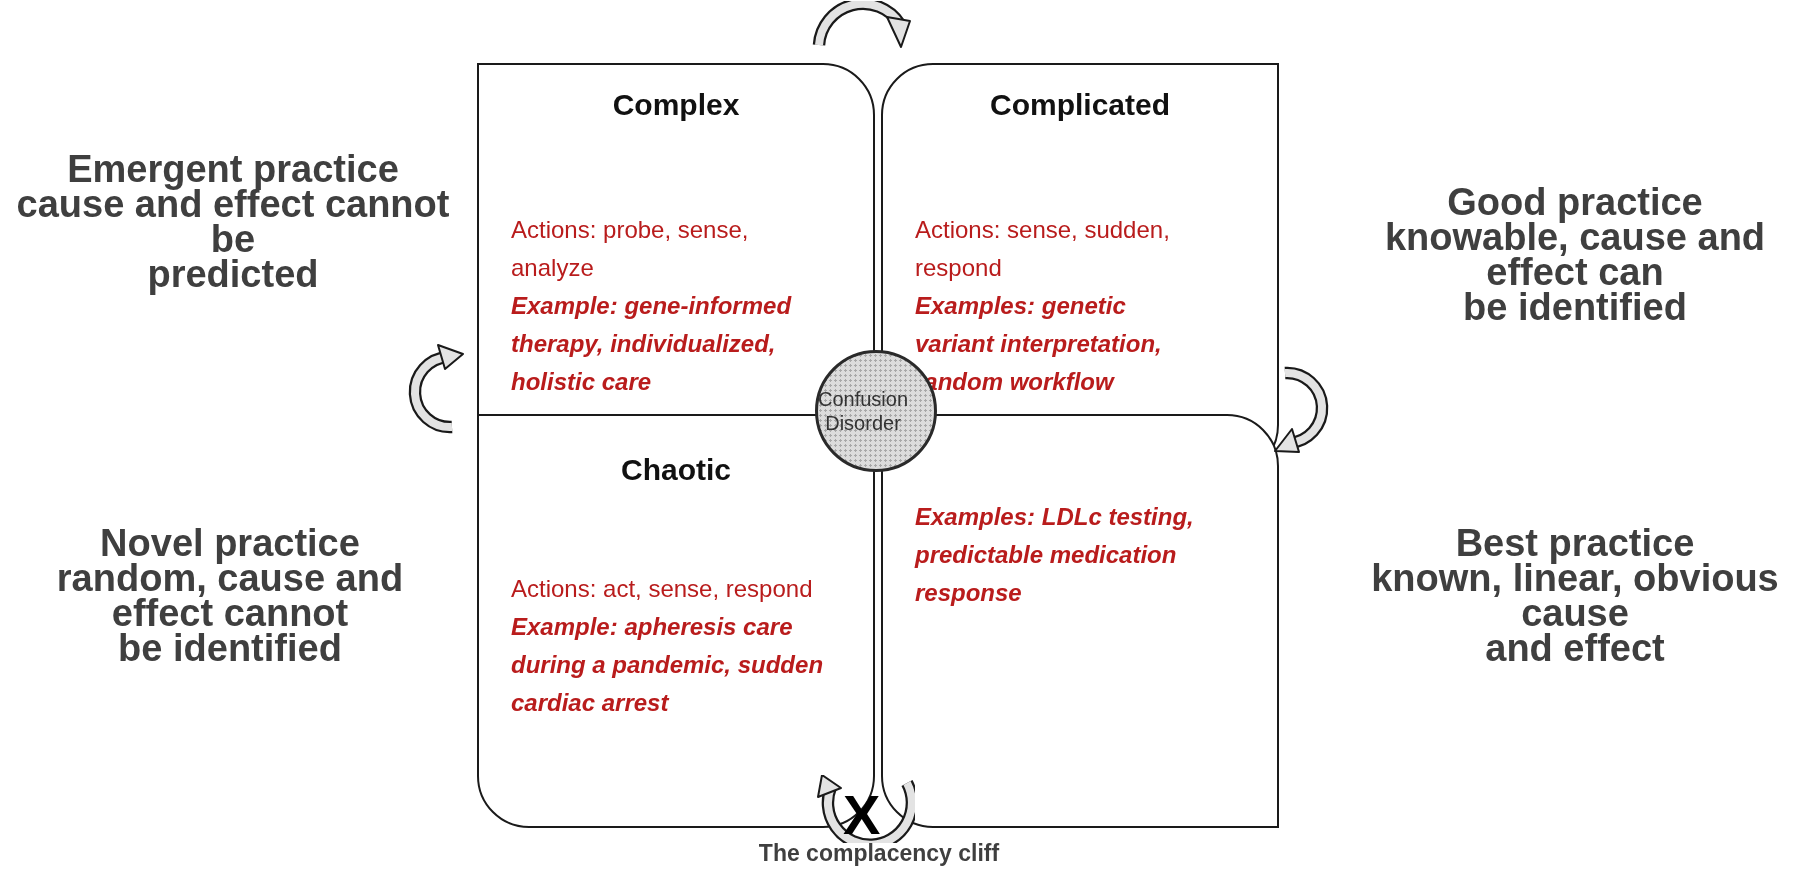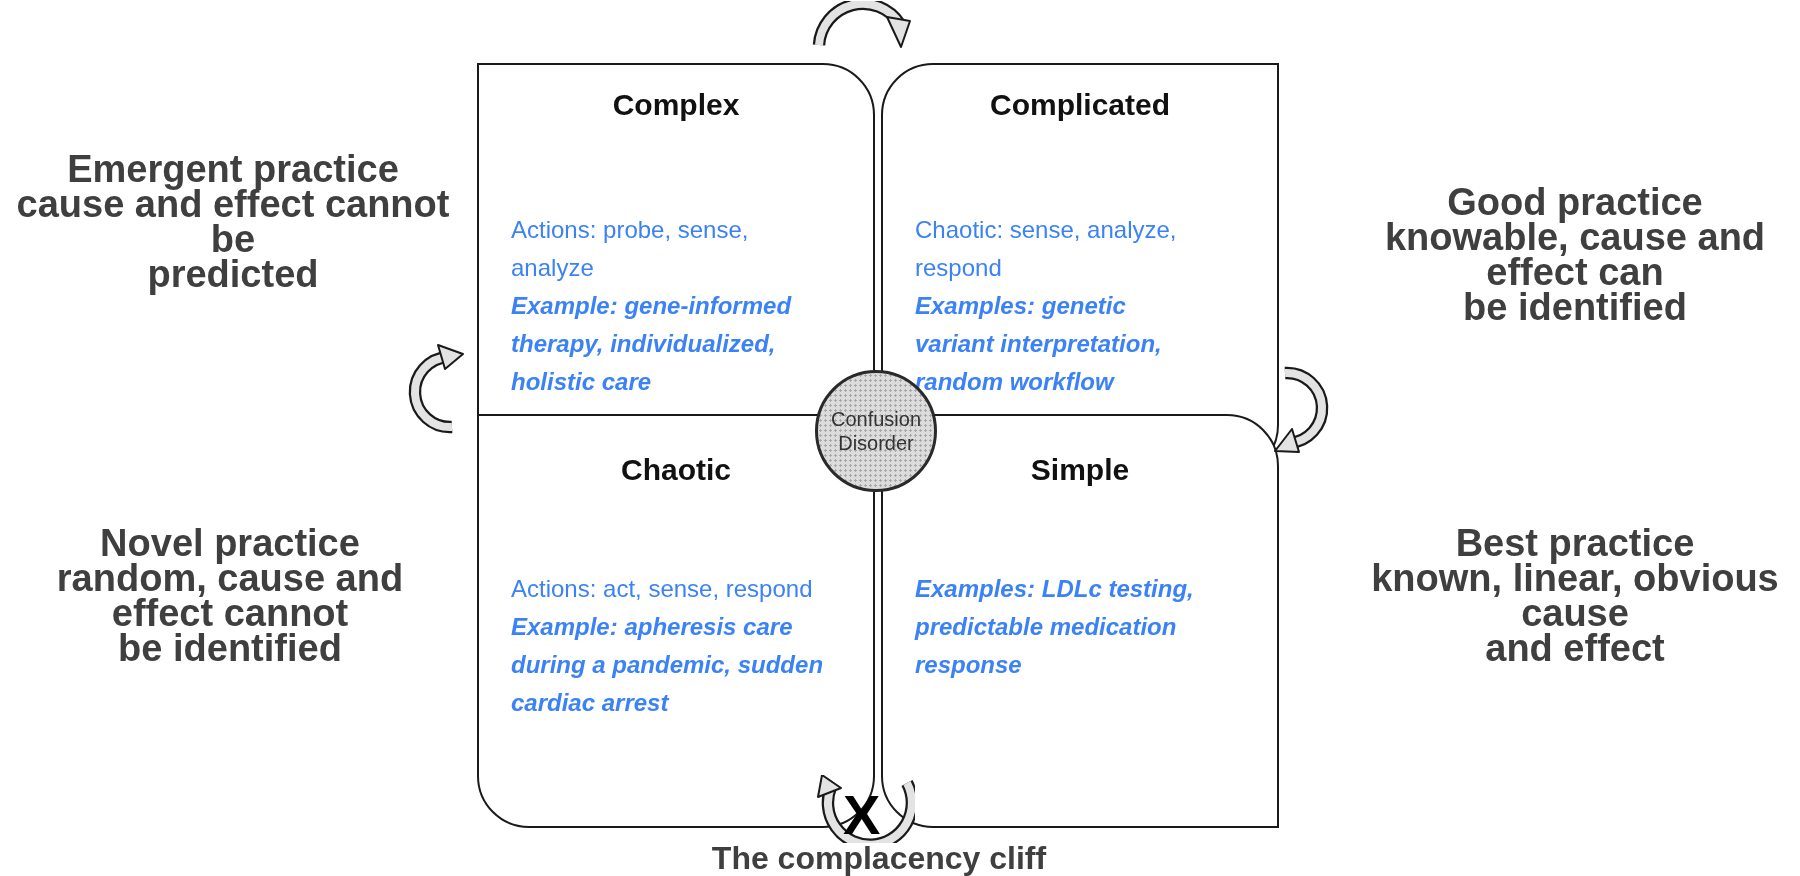--- a/index.html
+++ b/index.html
@@ -14,55 +14,55 @@
   #q-complex    {left:477px;top:63px; border-radius:0 52px 0 52px;}
   #q-complicated{left:881px;top:63px; border-radius:52px 0 52px 0;}
   #q-chaotic    {left:477px;top:414px;border-radius:0 0 52px 52px;}
   #q-simple     {left:881px;top:414px;border-radius:0 52px 0 52px;}
   .q-title{
     text-align:center;font-weight:bold;font-size:30px;line-height:36px;color:#111;
     margin:22px 10px 0 10px;
   }
   .row-bottom .q-title{margin-top:36px;}
   .q-body{
-    margin:50px 24px 0 32px;font-size:24px;line-height:38px;color:#3b82f6;
+    margin:50px 24px 0 32px;font-size:24px;line-height:38px;color:#b91c1c;
     white-space:pre-line;
   }
   .row-bottom .q-body{margin-top:44px;}
   .q-example{font-weight:bold;font-style:italic;white-space:pre-line;}
   .side-label{
     position:absolute;width:450px;text-align:center;font-weight:bold;
     font-size:38px;line-height:35px;color:#3f3f3f;white-space:pre-line;
   }
   #lbl-emergent{left:8px;  top:152px;}
   #lbl-good    {left:1350px;top:185px;}
   #lbl-novel   {left:5px;  top:526px;}
   #lbl-best    {left:1350px;top:526px;}
   #center-circle{
-    position:absolute;left:815px;top:370px;width:122px;height:122px;border-radius:50%;
+    position:absolute;left:815px;top:350px;width:122px;height:122px;border-radius:50%;
     border:3px solid #2a2a2a;box-sizing:border-box;z-index:5;
     background-color:#dcdcdc;
     background-image:radial-gradient(#a8a8a8 1.1px, rgba(0,0,0,0) 1.1px);
     background-size:5px 5px;
-    display:flex;align-items:center;justify-content:center;
+    display:flex;align-items:center;justify-content:flex-start;
   }
   #center-circle .circle-text{
     font-size:20px;line-height:24px;color:#333;text-align:center;white-space:pre-line;
   }
   .arrow-svg{position:absolute;z-index:6;}
   .band-o{fill:none;stroke:#1a1a1a;stroke-width:12.5px;}
   .band-i{fill:none;stroke:#e3e3e3;stroke-width:8px;}
   .head{fill:#e3e3e3;stroke:#1a1a1a;stroke-width:2px;stroke-linejoin:round;}
   #x-mark{
     position:absolute;left:843px;top:789px;z-index:7;
     font-size:56px;line-height:52px;font-weight:bold;color:#000;
   }
   #cliff-label{
     position:absolute;left:679px;top:840px;width:400px;text-align:center;
-    font-size:32px;font-weight:bold;color:#3f3f3f;
+    font-size:23px;font-weight:bold;color:#3f3f3f;
   }
 </style>
 </head>
 <body>
 
 <div id="stage">
 
   <div class="side-label" id="lbl-emergent">Emergent practice
 cause and effect cannot be
 predicted</div>
@@ -83,40 +83,39 @@
 analyze</span>
       <div class="q-example">Example: gene-informed
 therapy, individualized,
 holistic care</div>
     </div>
   </div>
 
   <div class="quad row-top" id="q-complicated">
     <div class="q-title">Complicated</div>
     <div class="q-body">
-      <span>Chaotic: sense, analyze,
+      <span>Actions: sense, sudden,
 respond</span>
       <div class="q-example">Examples: genetic
 variant interpretation,
 random workflow</div>
     </div>
   </div>
 
   <div class="quad row-bottom" id="q-chaotic">
     <div class="q-title">Chaotic</div>
     <div class="q-body">
       <span>Actions: act, sense, respond</span>
       <div class="q-example">Example: apheresis care
 during a pandemic, sudden
 cardiac arrest</div>
     </div>
   </div>
 
   <div class="quad row-bottom" id="q-simple">
-    <div class="q-title">Simple</div>
     <div class="q-body">
       <div class="q-example">Examples: LDLc testing,
 predictable medication
 response</div>
     </div>
   </div>
 
   <div id="center-circle">
     <div class="circle-text">Confusion
 Disorder</div>

